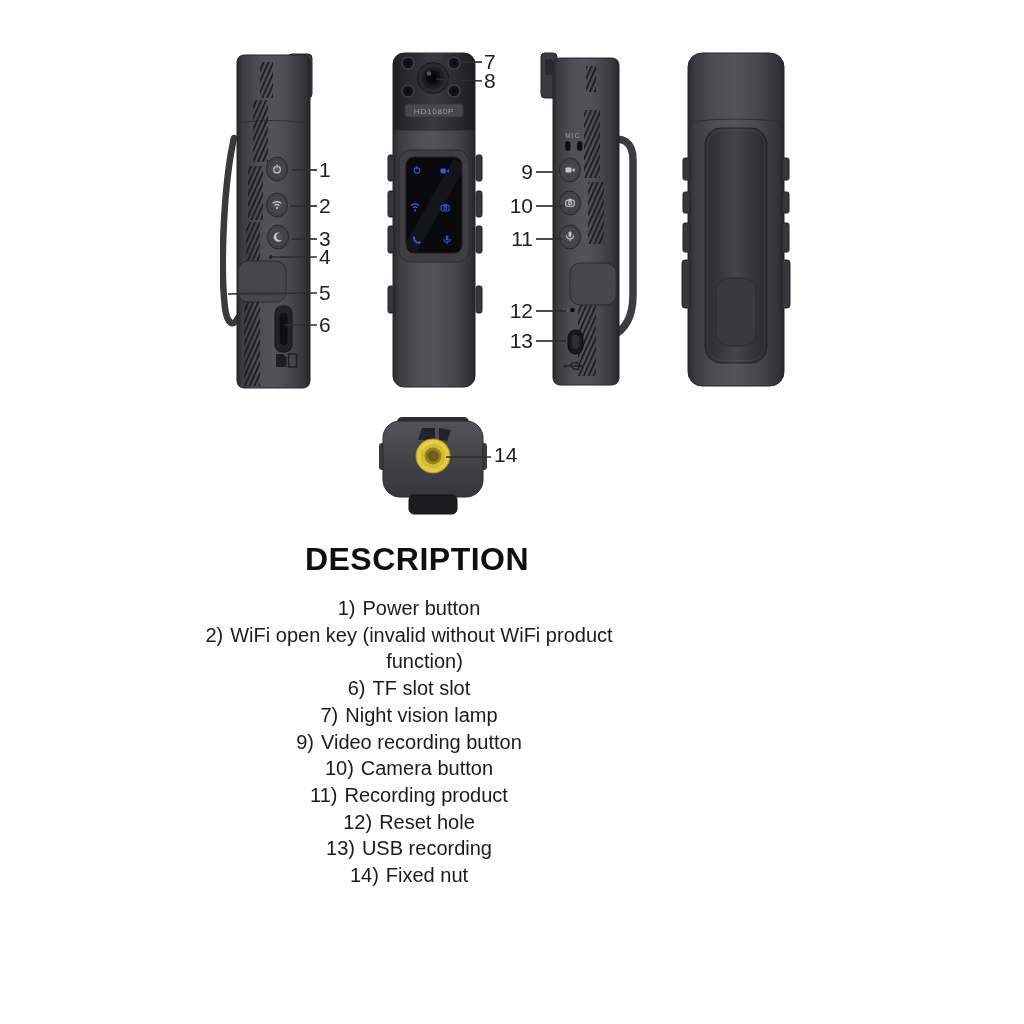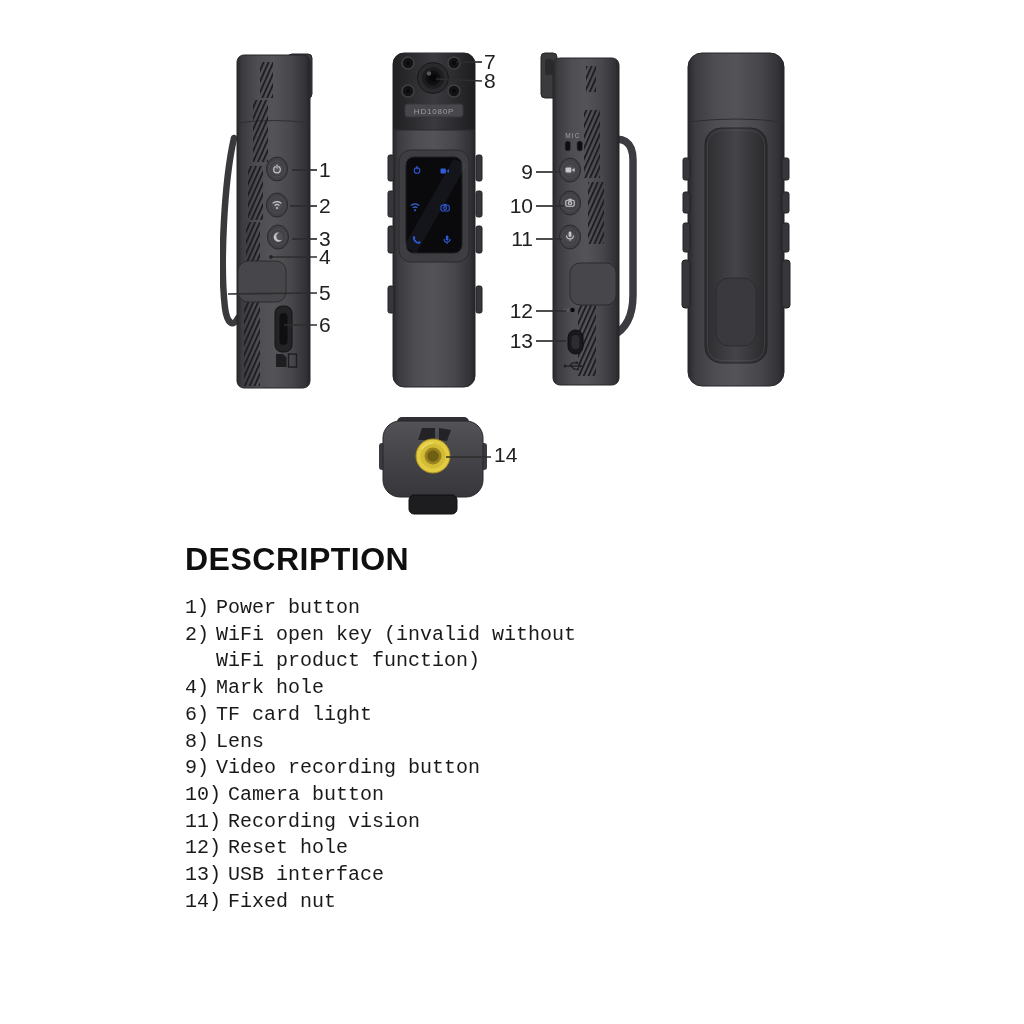--- a/index.html
+++ b/index.html
@@ -1,24 +1,24 @@
 <!DOCTYPE html>
 <html><head>
 <meta charset="utf-8">
 <style>
   html,body{margin:0;padding:0;background:#fff;}
   .stage{position:relative;width:1024px;height:1024px;background:#ffffff;overflow:hidden;
          font-family:"Liberation Sans",sans-serif;}
   .abs{position:absolute;}
   .callout{position:absolute;font:400 21px/22px "Liberation Sans",sans-serif;color:#202020;}
   .callout.r{width:28px;text-align:right;}
-  .desc{position:absolute;left:185px;top:540px;width:430px;color:#1a1a1a;}
+  .desc{position:absolute;left:202px;top:540px;width:430px;color:#1a1a1a;text-align:center;}
   .desc h1{margin:0 0 17px 0;font:800 32px/38px "Liberation Sans",sans-serif;color:#0f0f0f;letter-spacing:.5px;}
   .desc .list{width:414px;font:400 20px/26.7px "Liberation Sans",sans-serif;}
-  .desc .li{padding-left:31px;text-indent:-31px;font-family:Liberation Mono, monospace;}
+  .desc .li{padding-left:31px;text-indent:-31px;}
   .desc .num{margin-right:7px;}
   svg text{font-family:"Liberation Sans",sans-serif;}
 </style>
 </head>
 <body>
 
 <div class="stage">
 
   <svg class="abs" style="left:220px;top:50px" width="105" height="345" viewBox="0 0 105 345">
     <defs>
@@ -311,25 +311,24 @@
   <div class="callout r" style="left:505px;top:228px">11</div>
   <div class="callout r" style="left:505px;top:300px">12</div>
   <div class="callout r" style="left:505px;top:330px">13</div>
   <div class="callout" style="left:494px;top:444px">14</div>
 
   <section class="desc">
     <h1>DESCRIPTION</h1>
     <div class="list">
       <div class="li"><span class="num">1)</span><span class="lbl">Power button</span></div>
       <div class="li"><span class="num">2)</span><span class="lbl">WiFi open key (invalid without WiFi product function)</span></div>
-      <div class="li"><span class="num">4)</span><span class="lbl">Mark hole</span></div>
-      <div class="li"><span class="num">6)</span><span class="lbl">TF card light</span></div>
-      <div class="li"><span class="num">8)</span><span class="lbl">Lens</span></div>
+      <div class="li"><span class="num">6)</span><span class="lbl">TF slot slot</span></div>
+      <div class="li"><span class="num">7)</span><span class="lbl">Night vision lamp</span></div>
       <div class="li"><span class="num">9)</span><span class="lbl">Video recording button</span></div>
       <div class="li"><span class="num">10)</span><span class="lbl">Camera button</span></div>
-      <div class="li"><span class="num">11)</span><span class="lbl">Recording vision</span></div>
+      <div class="li"><span class="num">11)</span><span class="lbl">Recording product</span></div>
       <div class="li"><span class="num">12)</span><span class="lbl">Reset hole</span></div>
-      <div class="li"><span class="num">13)</span><span class="lbl">USB interface</span></div>
+      <div class="li"><span class="num">13)</span><span class="lbl">USB recording</span></div>
       <div class="li"><span class="num">14)</span><span class="lbl">Fixed nut</span></div>
     </div>
   </section>
 
 </div>
 
 </body></html>

